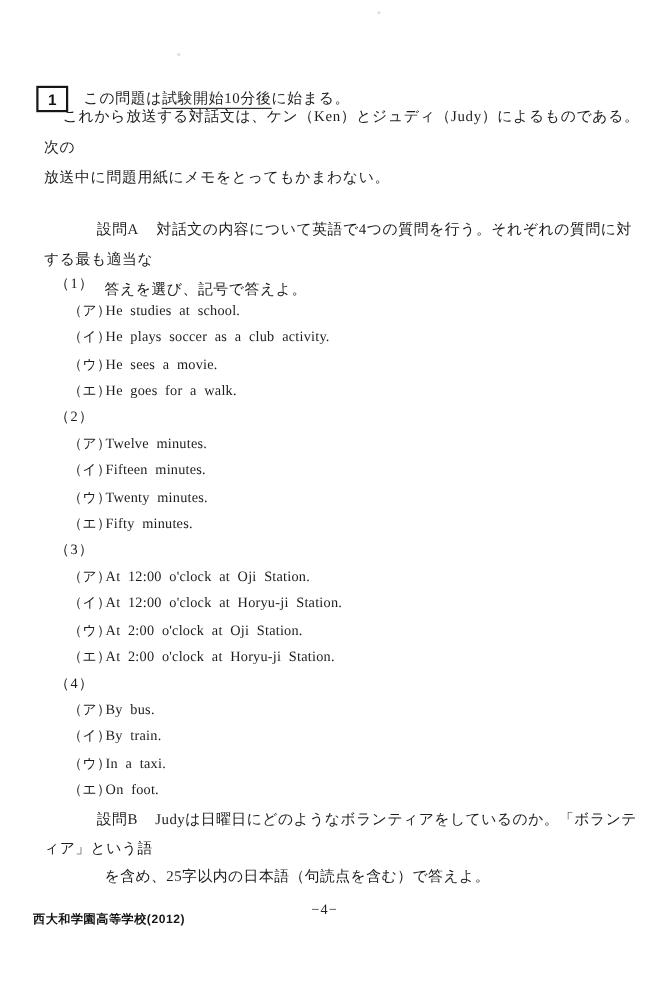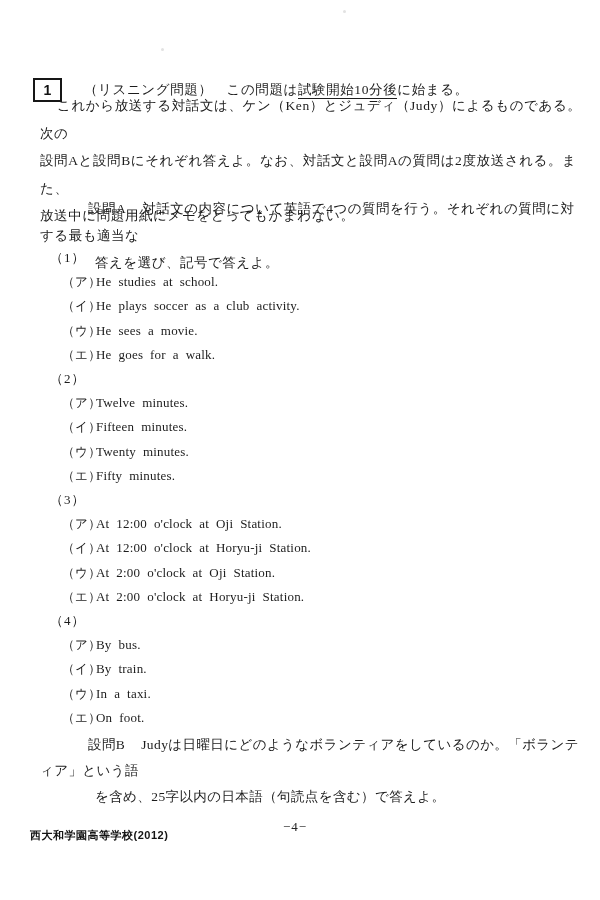--- a/index.html
+++ b/index.html
@@ -46,27 +46,25 @@
   .speck{position:absolute;background:#e2e2e2;border-radius:50%;}
 </style>
 </head>
 <body>
 
 <div class="speck" style="left:343px;top:10px;width:3px;height:3px;"></div>
 <div class="speck" style="left:161px;top:48px;width:3px;height:3px;"></div>
 
 <div id="header" class="abs">
   <div class="numbox">1</div>
-  <span class="htext">（リスニング問題）</span>
   <span class="htext htext2"><span>この問題は</span><span class="uline">試験開始10分後</span><span>に始まる。</span></span>
 </div>
 
 <div id="intro" class="abs">
   <div class="first">これから放送する対話文は、ケン（Ken）とジュディ（Judy）によるものである。次の</div>
-  <div>設問Aと設問Bにそれぞれ答えよ。なお、対話文と設問Aの質問は2度放送される。また、</div>
   <div>放送中に問題用紙にメモをとってもかまわない。</div>
 </div>
 
 <div id="secA" class="abs">
   <div><span class="seclabel">設問A</span><span>対話文の内容について英語で4つの質問を行う。それぞれの質問に対する最も適当な</span></div>
   <div class="secline2">答えを選び、記号で答えよ。</div>
 </div>
 
 <div id="questions" class="abs">
   <div class="qnum">（1）</div>

